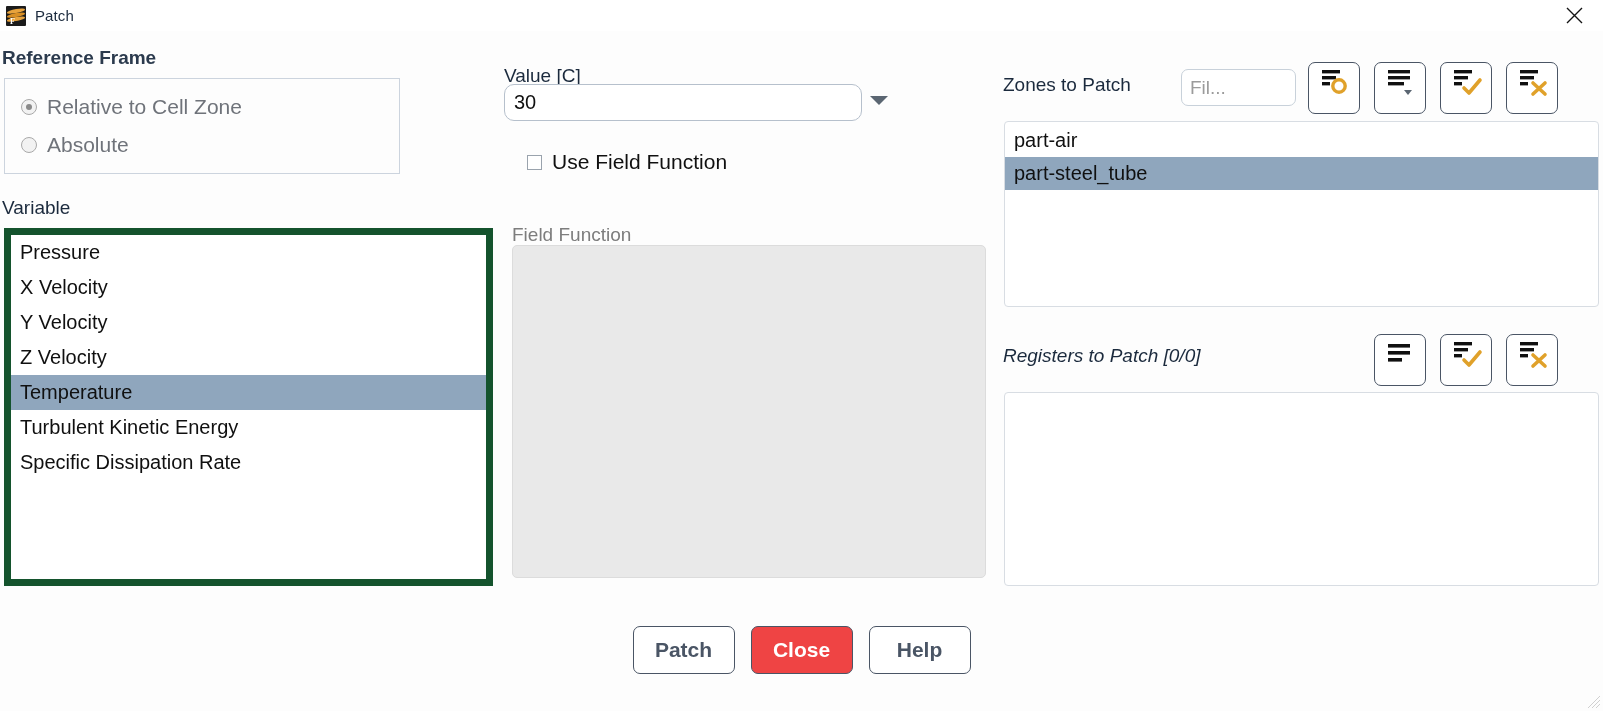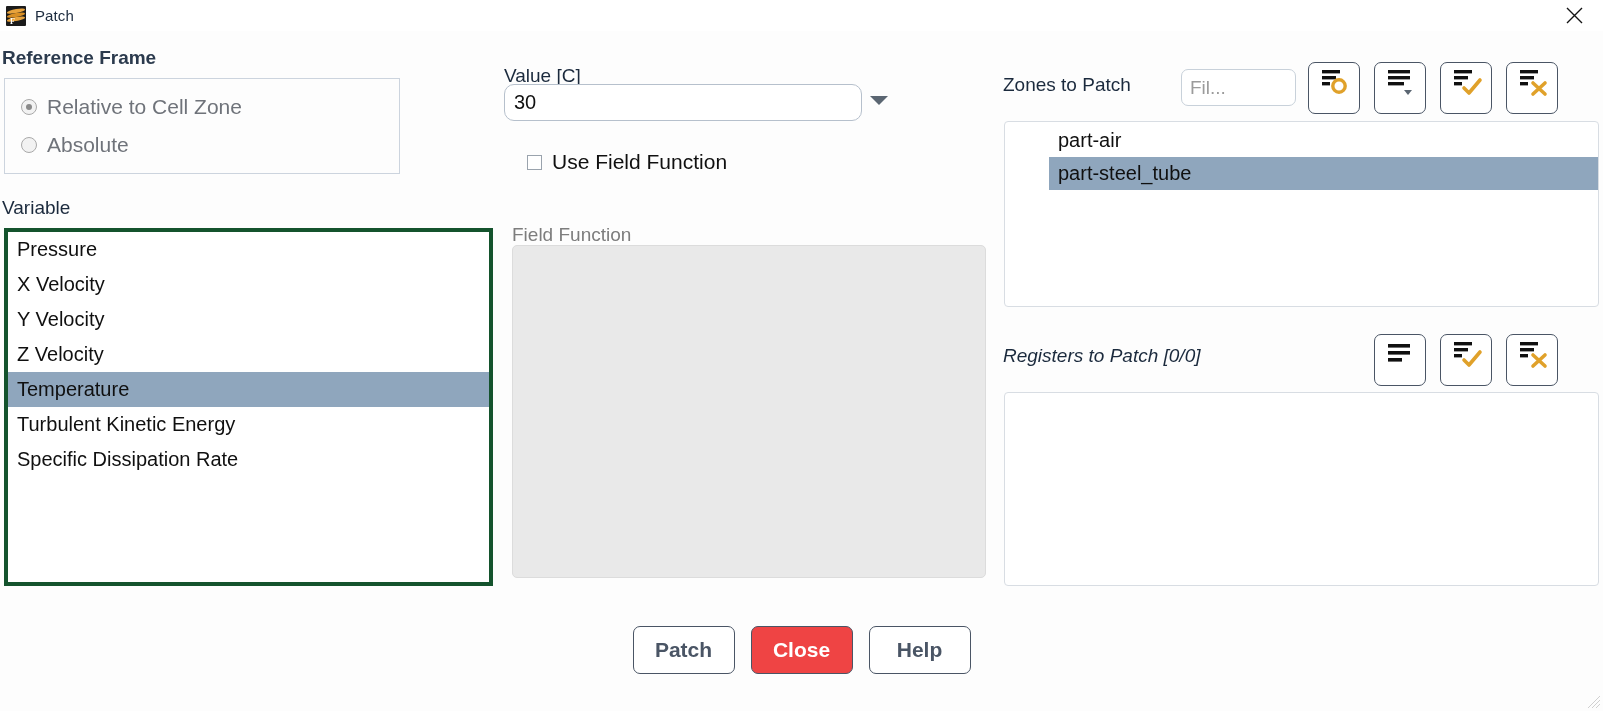--- a/index.html
+++ b/index.html
@@ -112,21 +112,21 @@
     font-size: 21px;
     color: #6f737a;
   }
 
   .variable-title {
     position: absolute; left: 2px; top: 197px;
   }
   .variable-list {
     position: absolute; left: 4px; top: 228px;
     width: 489px; height: 358px;
-    border: 4px solid #14532d;
+    border: 7px solid #14532d;
     background: #ffffff;
     overflow: hidden;
   }
   .var-item {
     height: 35px;
     line-height: 35px;
     padding-left: 9px;
     font-size: 20px;
     color: #101010;
     white-space: nowrap;
@@ -206,21 +206,20 @@
   .icon-btn svg { display: block; margin: 0 auto; }
 
   .zones-list {
     position: absolute; left: 1004px; top: 121px;
     width: 595px; height: 186px;
     border: 1px solid #d8dde3;
     border-radius: 4px;
     background: #ffffff;
     overflow: hidden;
     padding-top: 2px;
-    padding-left: 44px;
   }
   .zone-item {
     height: 33px;
     line-height: 33px;
     padding-left: 9px;
     font-size: 20px;
     color: #101010;
     white-space: nowrap;
   }
   .zone-item.selected { background: #8fa6bd; }

